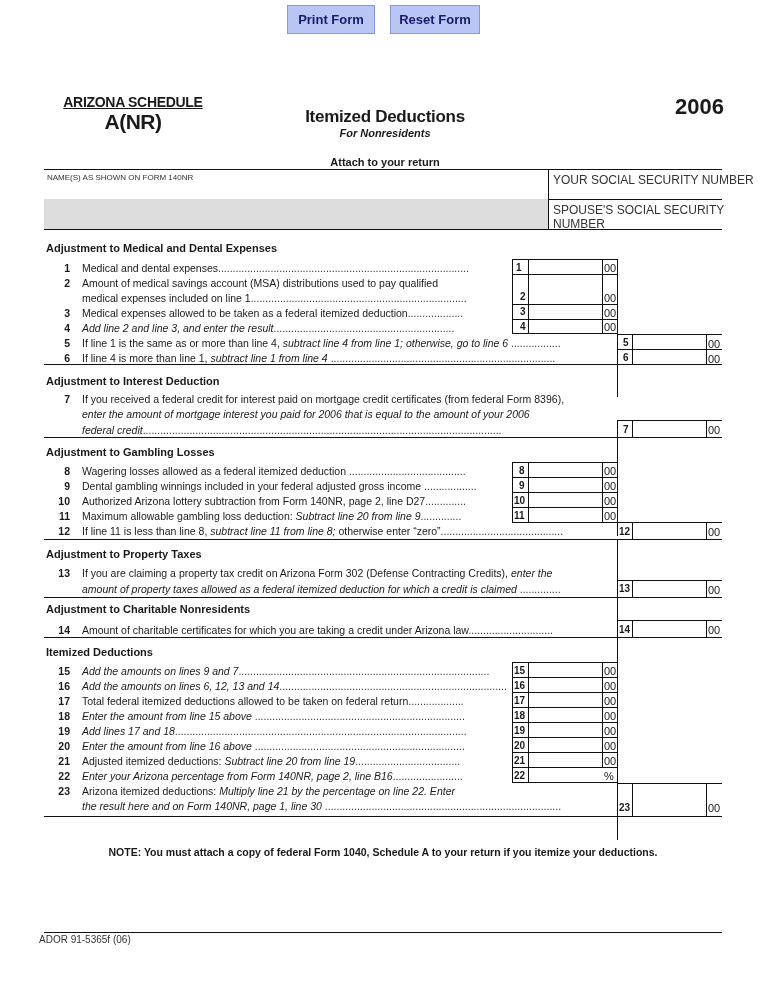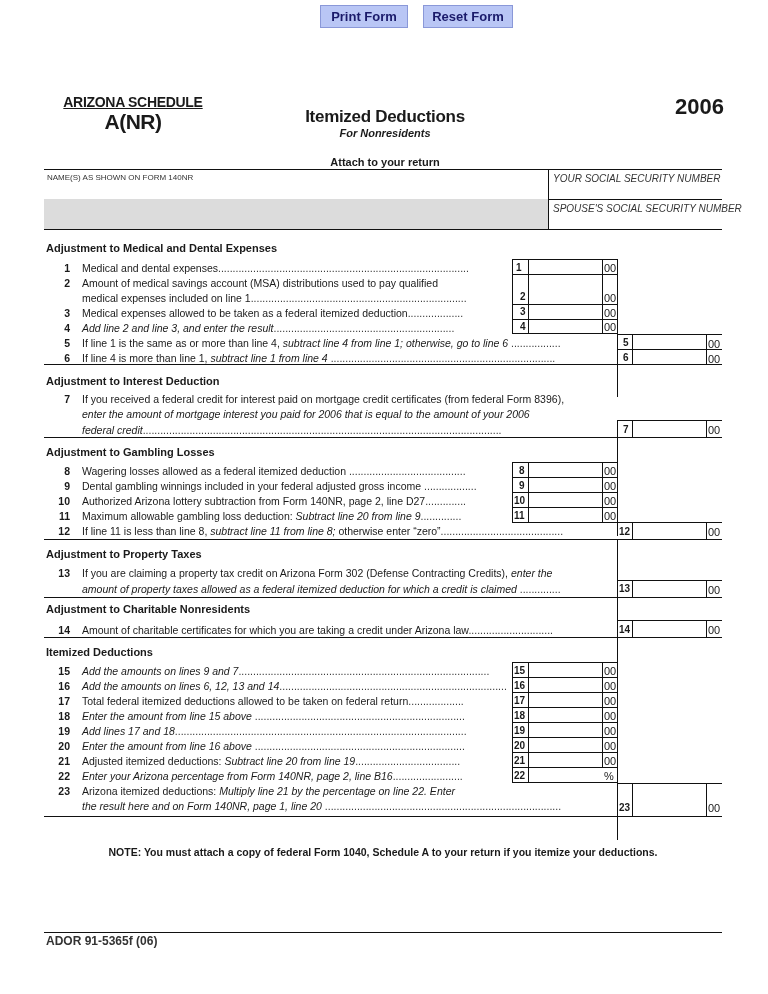--- a/index.html
+++ b/index.html
@@ -1,58 +1,57 @@
 <!DOCTYPE html>
 <html><head>
   <meta charset="utf-8">
   <style>
     * { box-sizing: border-box; margin: 0; padding: 0; }
     html, body { width: 768px; height: 994px; background: #ffffff; overflow: hidden; }
     body { position: relative; font-family: "Liberation Sans", sans-serif; color: #1a1a1a; }
 
     .btn {
-      position: absolute; top: 5px; height: 23px;
+      position: absolute; top: 5px; height: 29px;
       background: #b9c6f5; border: 1px solid #8a98d8;
       font: bold 13px "Liberation Sans", sans-serif; color: #1a1a6a;
       display: flex; align-items: center; justify-content: center;
       cursor: pointer;
-      margin-left: 33px;
     }
     #print-btn { left: 287px; width: 88px; }
     #reset-btn { left: 390px; width: 90px; }
 
     .abs { position: absolute; }
     .hdr-sched { left: 55px; top: 94px; width: 156px; text-align: center; font-weight: bold; font-size: 14px; text-decoration: underline; letter-spacing: -0.3px; }
     .hdr-anr { left: 55px; top: 110px; width: 156px; text-align: center; font-size: 21px; font-weight: bold; letter-spacing: -0.5px; }
     .hdr-title { left: 270px; top: 107px; width: 230px; text-align: center; font-size: 17px; font-weight: bold; letter-spacing: -0.3px; }
     .hdr-sub { left: 270px; top: 127px; width: 230px; text-align: center; font-size: 11px; font-style: italic; font-weight: bold; }
     .hdr-year { left: 660px; top: 94px; width: 64px; text-align: right; font-size: 22px; font-weight: bold; }
     .hdr-attach { left: 270px; top: 156px; width: 230px; text-align: center; font-size: 11px; font-weight: bold; }
 
     .hline { position: absolute; height: 0; border-top: 1px solid #111; }
     .vline { position: absolute; width: 0; border-left: 1px solid #111; }
 
     .name-box { position: absolute; left: 44px; top: 169px; width: 678px; height: 61px; border-top: 1px solid #111; border-bottom: 1px solid #111; }
     .name-label { left: 47px; top: 173px; font-size: 8px; color: #333; }
     .name-shade { position: absolute; left: 44px; top: 199px; width: 504px; height: 30px; background: #dcdcdc; }
-    .ssn-label { font-size: 10px; color: #333; font-style: italic; }
+    .ssn-label { font-size: 12px; color: #333; }
 
     .sec-title { position: absolute; left: 46px; font-size: 11px; font-weight: bold; }
     .ln { position: absolute; font-size: 10.5px; white-space: nowrap; }
     .ln .num { position: absolute; width: 26px; text-align: right; font-weight: bold; left: 0; }
     .ln .txt { position: absolute; left: 38px; }
     .ln .txt i { }
     .dots { color: #333; letter-spacing: 0px; }
 
     .box-num { position: absolute; font-size: 10px; font-weight: bold; }
     .cents { position: absolute; font-size: 11px; }
     .input-area { position: absolute; background: transparent; border: none; }
 
     .note { position: absolute; left: 44px; top: 846px; width: 678px; text-align: center; font-size: 10.5px; font-weight: bold; }
-    .footer { position: absolute; left: 46px; top: 934px; font-size: 12px; color: #333; font-weight: bold; }
+    .footer { position: absolute; left: 39px; top: 934px; font-size: 10px; color: #333; }
   </style>
 </head>
 <body>
 
 <div id="print-btn" class="btn">Print Form</div>
 <div id="reset-btn" class="btn">Reset Form</div>
 
 <div class="abs hdr-sched">ARIZONA SCHEDULE</div>
 <div class="abs hdr-anr">A(NR)</div>
 <div class="abs hdr-title">Itemized Deductions</div>
@@ -266,21 +265,21 @@
 </div>
 <div class="ln" style="left:44px;top:770px;">
   <span class="num">22</span>
   <span class="txt"><i>Enter your Arizona percentage from Form 140NR, page 2, line B16</i><span class="dots">........................</span></span>
 </div>
 <div class="ln" style="left:44px;top:785px;">
   <span class="num">23</span>
   <span class="txt"><span>Arizona itemized deductions:  </span><i>Multiply line 21 by the percentage on line 22.  Enter</i></span>
 </div>
 <div class="ln" style="left:44px;top:800px;">
-  <span class="txt"><i>the result here and on Form 140NR, page 1, line 20</i><span class="dots"> .................................................................................</span></span>
+  <span class="txt"><i>the result here and on Form 140NR, page 1, line 30</i><span class="dots"> .................................................................................</span></span>
 </div>
 
 <div class="abs" style="left:512px;top:662px;width:106px;height:121px;border:1px solid #111;"></div>
 <div class="vline" style="left:528px;top:662px;height:121px;"></div>
 <div class="vline" style="left:602px;top:662px;height:106px;"></div>
 <div class="hline" style="left:512px;top:677px;width:106px;"></div>
 <div class="hline" style="left:512px;top:692px;width:106px;"></div>
 <div class="hline" style="left:512px;top:707px;width:106px;"></div>
 <div class="hline" style="left:512px;top:722px;width:106px;"></div>
 <div class="hline" style="left:512px;top:737px;width:106px;"></div>

